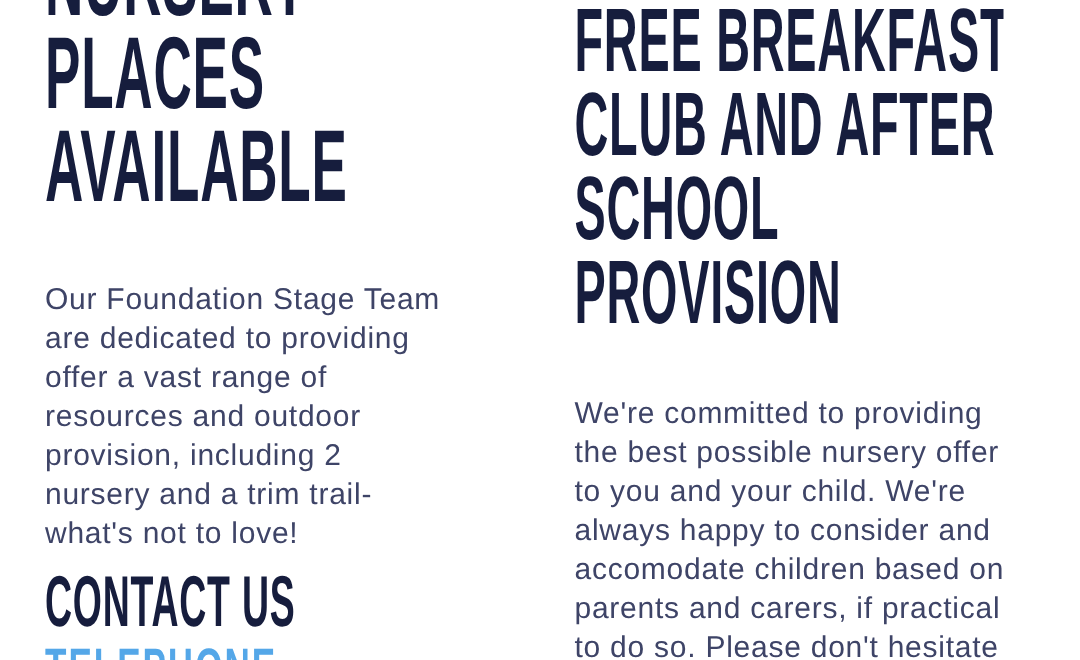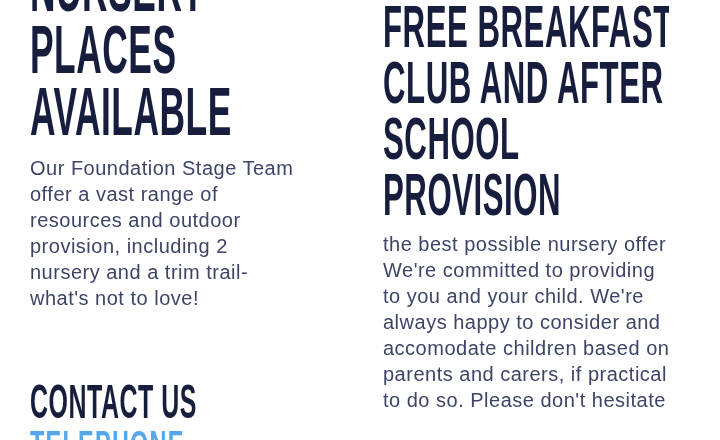--- a/index.html
+++ b/index.html
@@ -62,20 +62,21 @@
     transform-origin: left top;
     letter-spacing: 2px;
   }
   .body-block {
     position: absolute;
     font-size: 20px;
     line-height: 26px;
     letter-spacing: 0.5px;
     color: var(--body-navy, #3e4467);
     white-space: nowrap;
+    margin-top: 32px;
   }
   .b-left {
     top: 155px;
     left: 30px;
   }
   .b-right {
     top: 231px;
     left: 383px;
   }
 </style>
@@ -92,30 +93,31 @@
 
   <div class="heading-block h-right">
       <div class="hline">FREE BREAKFAST</div>
       <div class="hline">CLUB AND AFTER</div>
       <div class="hline">SCHOOL</div>
       <div class="hline">PROVISION</div>
     </div>
 
   <div class="body-block b-left">
       <div>Our Foundation Stage Team</div>
+      <div>are dedicated to providing</div>
       <div>offer a vast range of</div>
       <div>resources and outdoor</div>
       <div>provision, including 2</div>
       <div>nursery and a trim trail-</div>
       <div>what's not to love!</div>
     </div>
 
   <div class="body-block b-right">
+      <div>We're committed to providing</div>
       <div>the best possible nursery offer</div>
-      <div>We're committed to providing</div>
       <div>to you and your child. We're</div>
       <div>always happy to consider and</div>
       <div>accomodate children based on</div>
       <div>parents and carers, if practical</div>
       <div>to do so. Please don't hesitate</div>
     </div>
 
   <div class="heading-block h-contact">
     <span class="hline">CONTACT US</span>
   </div>

